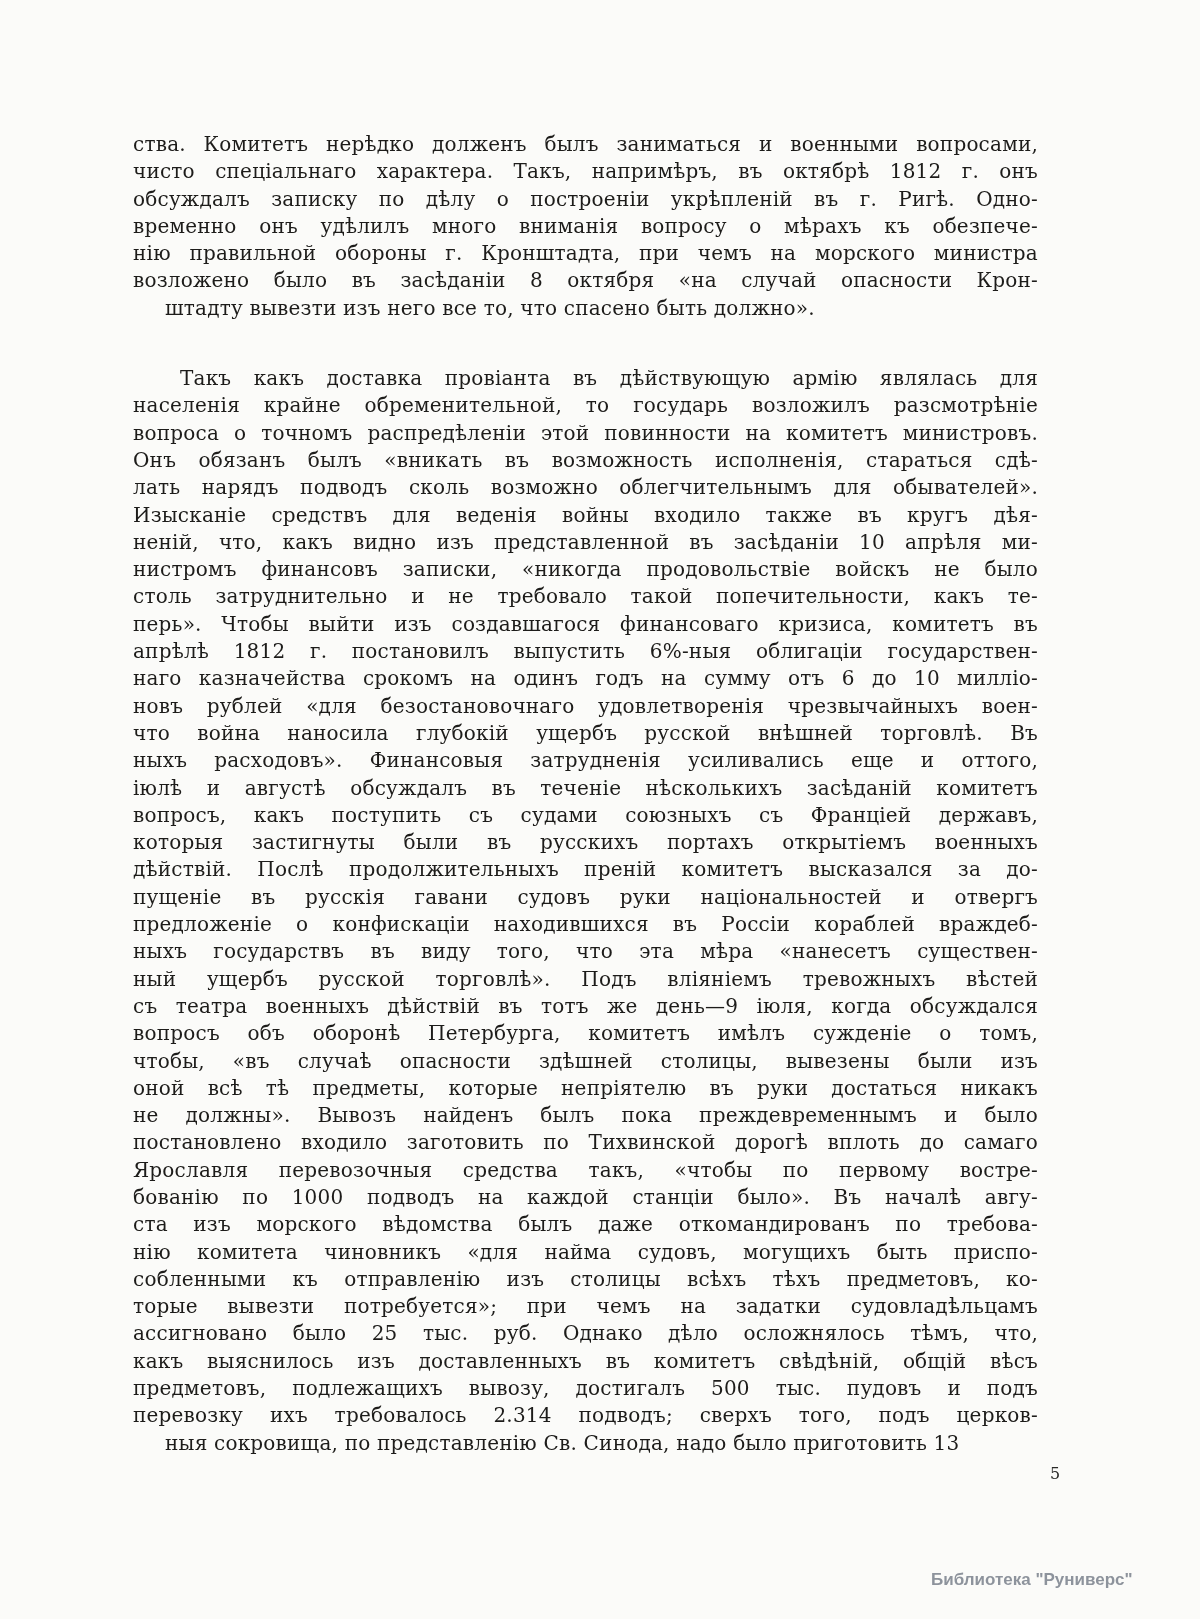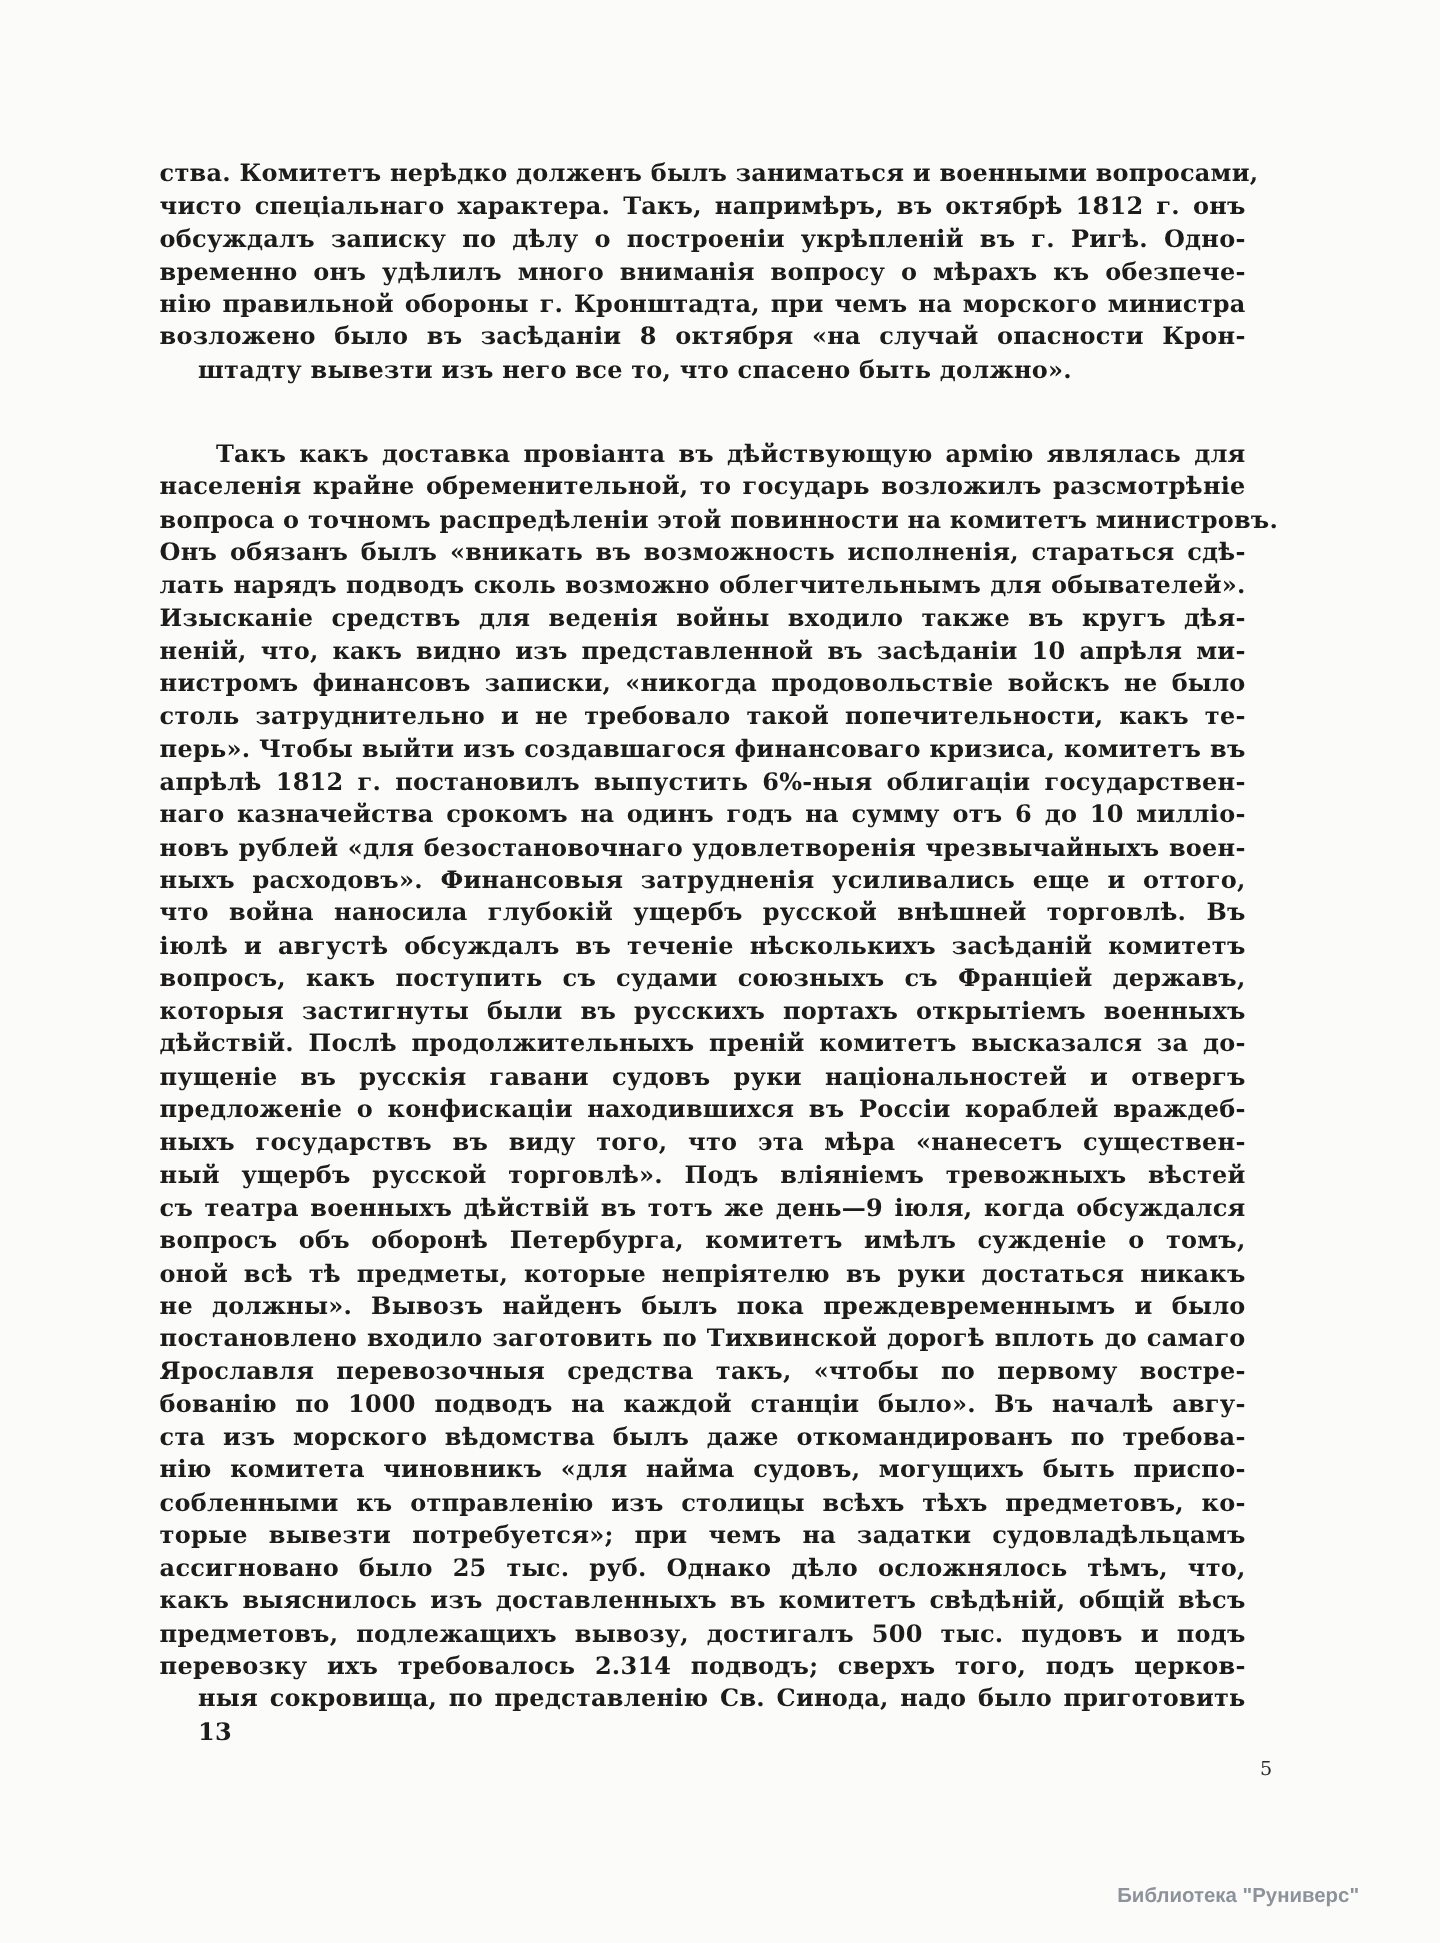--- a/index.html
+++ b/index.html
@@ -18,21 +18,20 @@
   .page {
     position: absolute;
     inset: 0;
     background: #fbfbf9;
   }
   .text-block {
     position: absolute;
     left: 133px;
     top: 131px;
     width: 905px;
-    font-weight: bold;
   }
   .paragraph {
     margin: 0;
     padding: 0;
   }
   .text-line {
     font-size: 20px;
     line-height: 27.3px;
     height: 27.3px;
     text-align: justify;
@@ -88,32 +87,33 @@
         <div class="text-line">Онъ обязанъ былъ «вникать въ возможность исполненія, стараться сдѣ-</div>
         <div class="text-line">лать нарядъ подводъ сколь возможно облегчительнымъ для обывателей».</div>
         <div class="text-line">Изысканіе средствъ для веденія войны входило также въ кругъ дѣя-</div>
         <div class="text-line">неній, что, какъ видно изъ представленной въ засѣданіи 10 апрѣля ми-</div>
         <div class="text-line">нистромъ финансовъ записки, «никогда продовольствіе войскъ не было</div>
         <div class="text-line">столь затруднительно и не требовало такой попечительности, какъ те-</div>
         <div class="text-line">перь». Чтобы выйти изъ создавшагося финансоваго кризиса, комитетъ въ</div>
         <div class="text-line">апрѣлѣ 1812 г. постановилъ выпустить 6%-ныя облигаціи государствен-</div>
         <div class="text-line">наго казначейства срокомъ на одинъ годъ на сумму отъ 6 до 10 милліо-</div>
         <div class="text-line">новъ рублей «для безостановочнаго удовлетворенія чрезвычайныхъ воен-</div>
+        <div class="text-line">что война наносила глубокій ущербъ русской внѣшней торговлѣ. Въ</div>
         <div class="text-line">ныхъ расходовъ». Финансовыя затрудненія усиливались еще и оттого,</div>
-        <div class="text-line">что война наносила глубокій ущербъ русской внѣшней торговлѣ. Въ</div>
         <div class="text-line">іюлѣ и августѣ обсуждалъ въ теченіе нѣсколькихъ засѣданій комитетъ</div>
         <div class="text-line">вопросъ, какъ поступить съ судами союзныхъ съ Франціей державъ,</div>
         <div class="text-line">которыя застигнуты были въ русскихъ портахъ открытіемъ военныхъ</div>
         <div class="text-line">дѣйствій. Послѣ продолжительныхъ преній комитетъ высказался за до-</div>
         <div class="text-line">пущеніе въ русскія гавани судовъ руки національностей и отвергъ</div>
         <div class="text-line">предложеніе о конфискаціи находившихся въ Россіи кораблей враждеб-</div>
         <div class="text-line">ныхъ государствъ въ виду того, что эта мѣра «нанесетъ существен-</div>
         <div class="text-line">ный ущербъ русской торговлѣ». Подъ вліяніемъ тревожныхъ вѣстей</div>
         <div class="text-line">съ театра военныхъ дѣйствій въ тотъ же день—9 іюля, когда обсуждался</div>
         <div class="text-line">вопросъ объ оборонѣ Петербурга, комитетъ имѣлъ сужденіе о томъ,</div>
+        <div class="text-line">чтобы, «въ случаѣ опасности здѣшней столицы, вывезены были изъ</div>
         <div class="text-line">оной всѣ тѣ предметы, которые непріятелю въ руки достаться никакъ</div>
         <div class="text-line">не должны». Вывозъ найденъ былъ пока преждевременнымъ и было</div>
         <div class="text-line">постановлено входило заготовить по Тихвинской дорогѣ вплоть до самаго</div>
         <div class="text-line">Ярославля перевозочныя средства такъ, «чтобы по первому востре-</div>
         <div class="text-line">бованію по 1000 подводъ на каждой станціи было». Въ началѣ авгу-</div>
         <div class="text-line">ста изъ морского вѣдомства былъ даже откомандированъ по требова-</div>
         <div class="text-line">нію комитета чиновникъ «для найма судовъ, могущихъ быть приспо-</div>
         <div class="text-line">собленными къ отправленію изъ столицы всѣхъ тѣхъ предметовъ, ко-</div>
         <div class="text-line">торые вывезти потребуется»; при чемъ на задатки судовладѣльцамъ</div>
         <div class="text-line">ассигновано было 25 тыс. руб. Однако дѣло осложнялось тѣмъ, что,</div>

